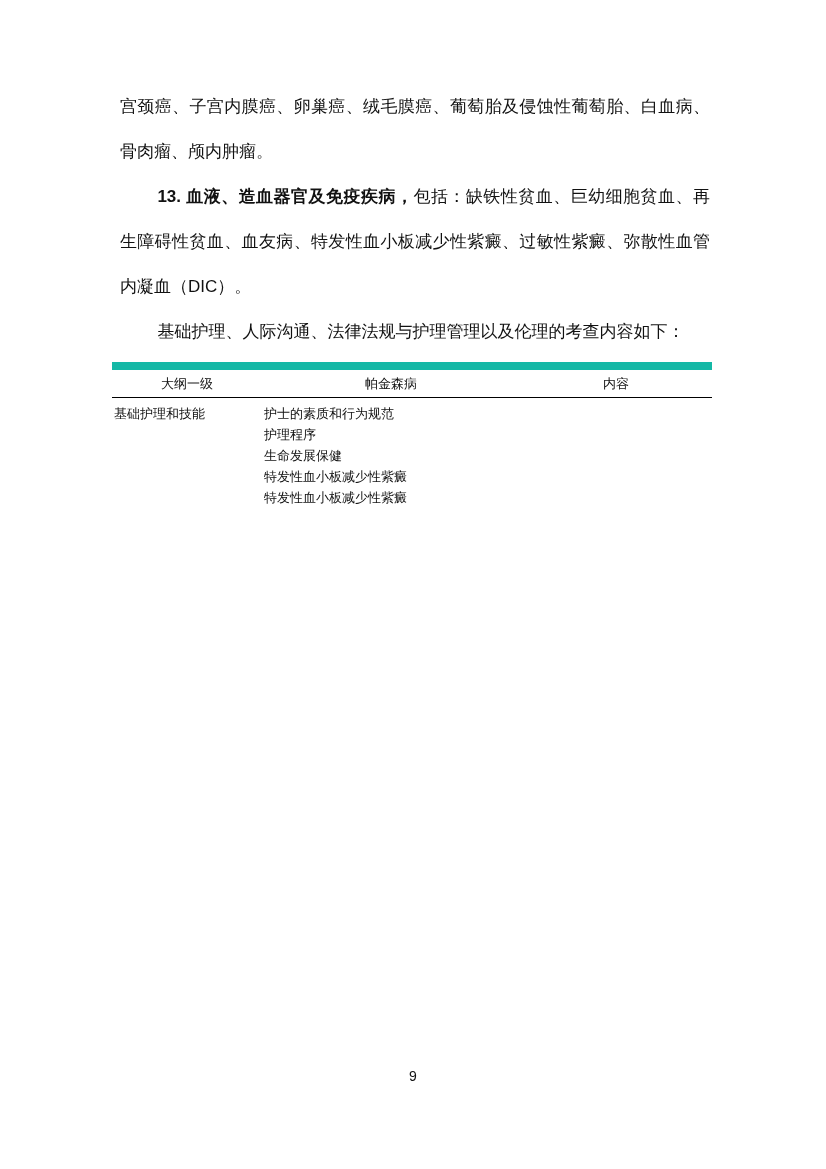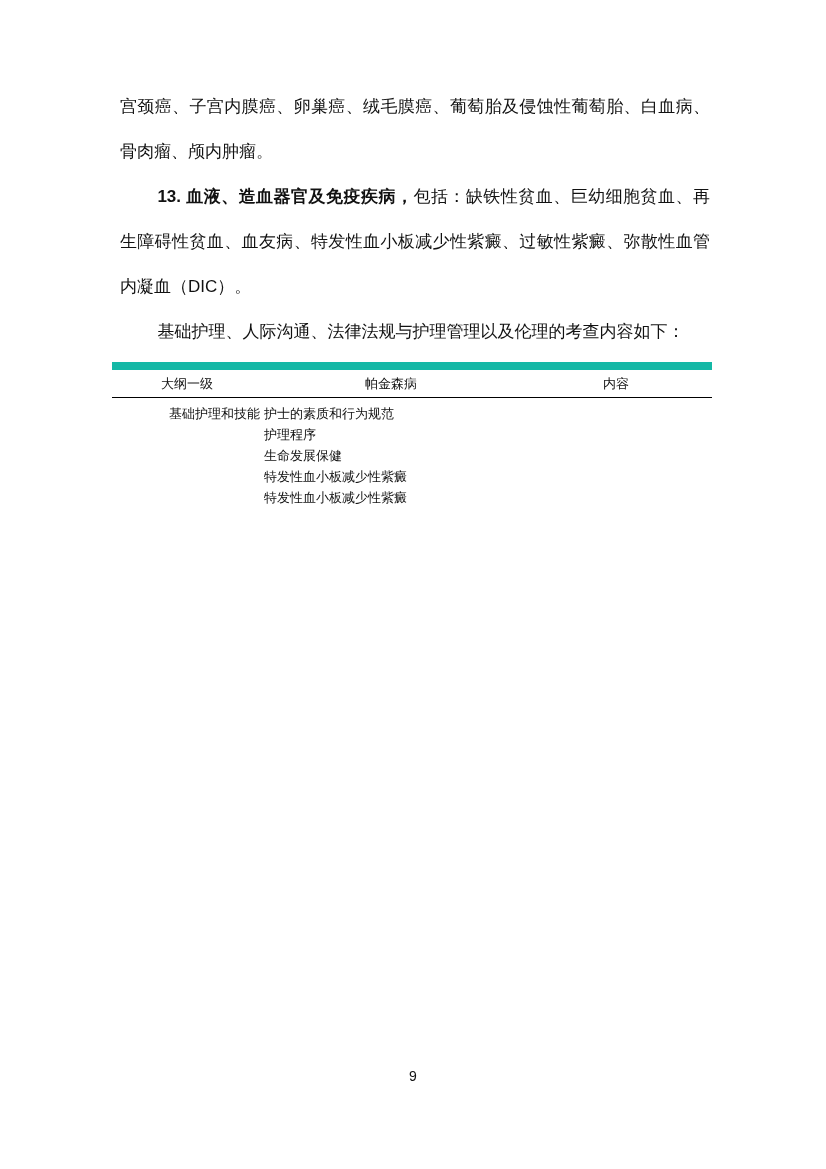--- a/index.html
+++ b/index.html
@@ -39,21 +39,21 @@
     font-weight: 400;
     text-align: center;
     padding: 3px 2px;
     border-top: 8px solid #14b8a6;
     border-bottom: 1px solid #000;
   }
   table.syllabus-table td {
     vertical-align: top;
     padding: 5px 2px 0 2px;
   }
-  td.col1 { width: 150px; padding-left: 0; text-align: right; }
+  td.col1 { width: 150px; padding-left: 0; }
   td.col2 { width: 258px; padding-left: 6px; }
   td.col3 { width: auto; }
   .cell-line { line-height: 21px; }
 
   .page-number {
     position: absolute;
     left: 0;
     right: 0;
     top: 1068px;
     text-align: center;

